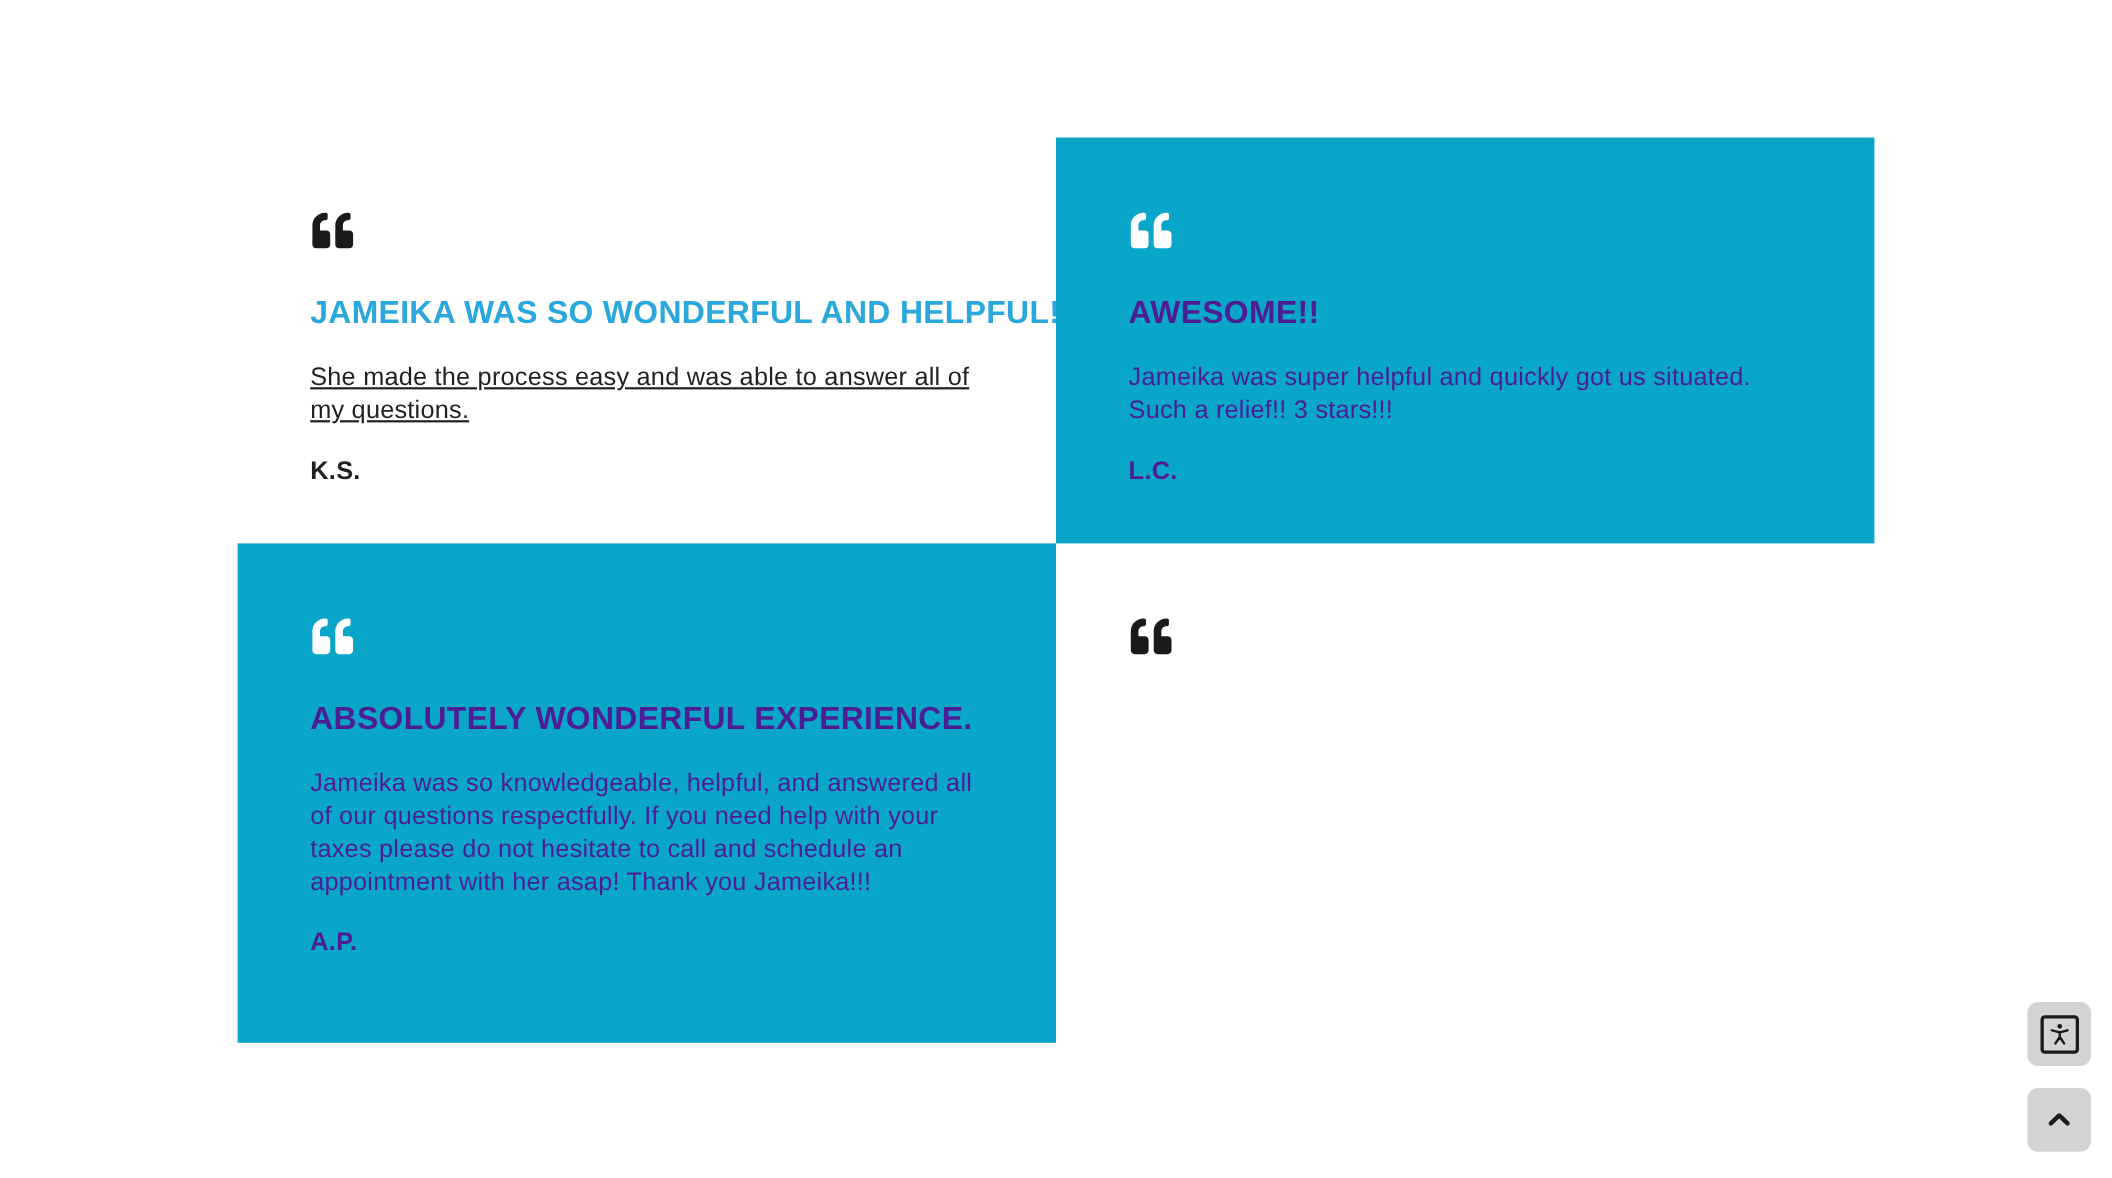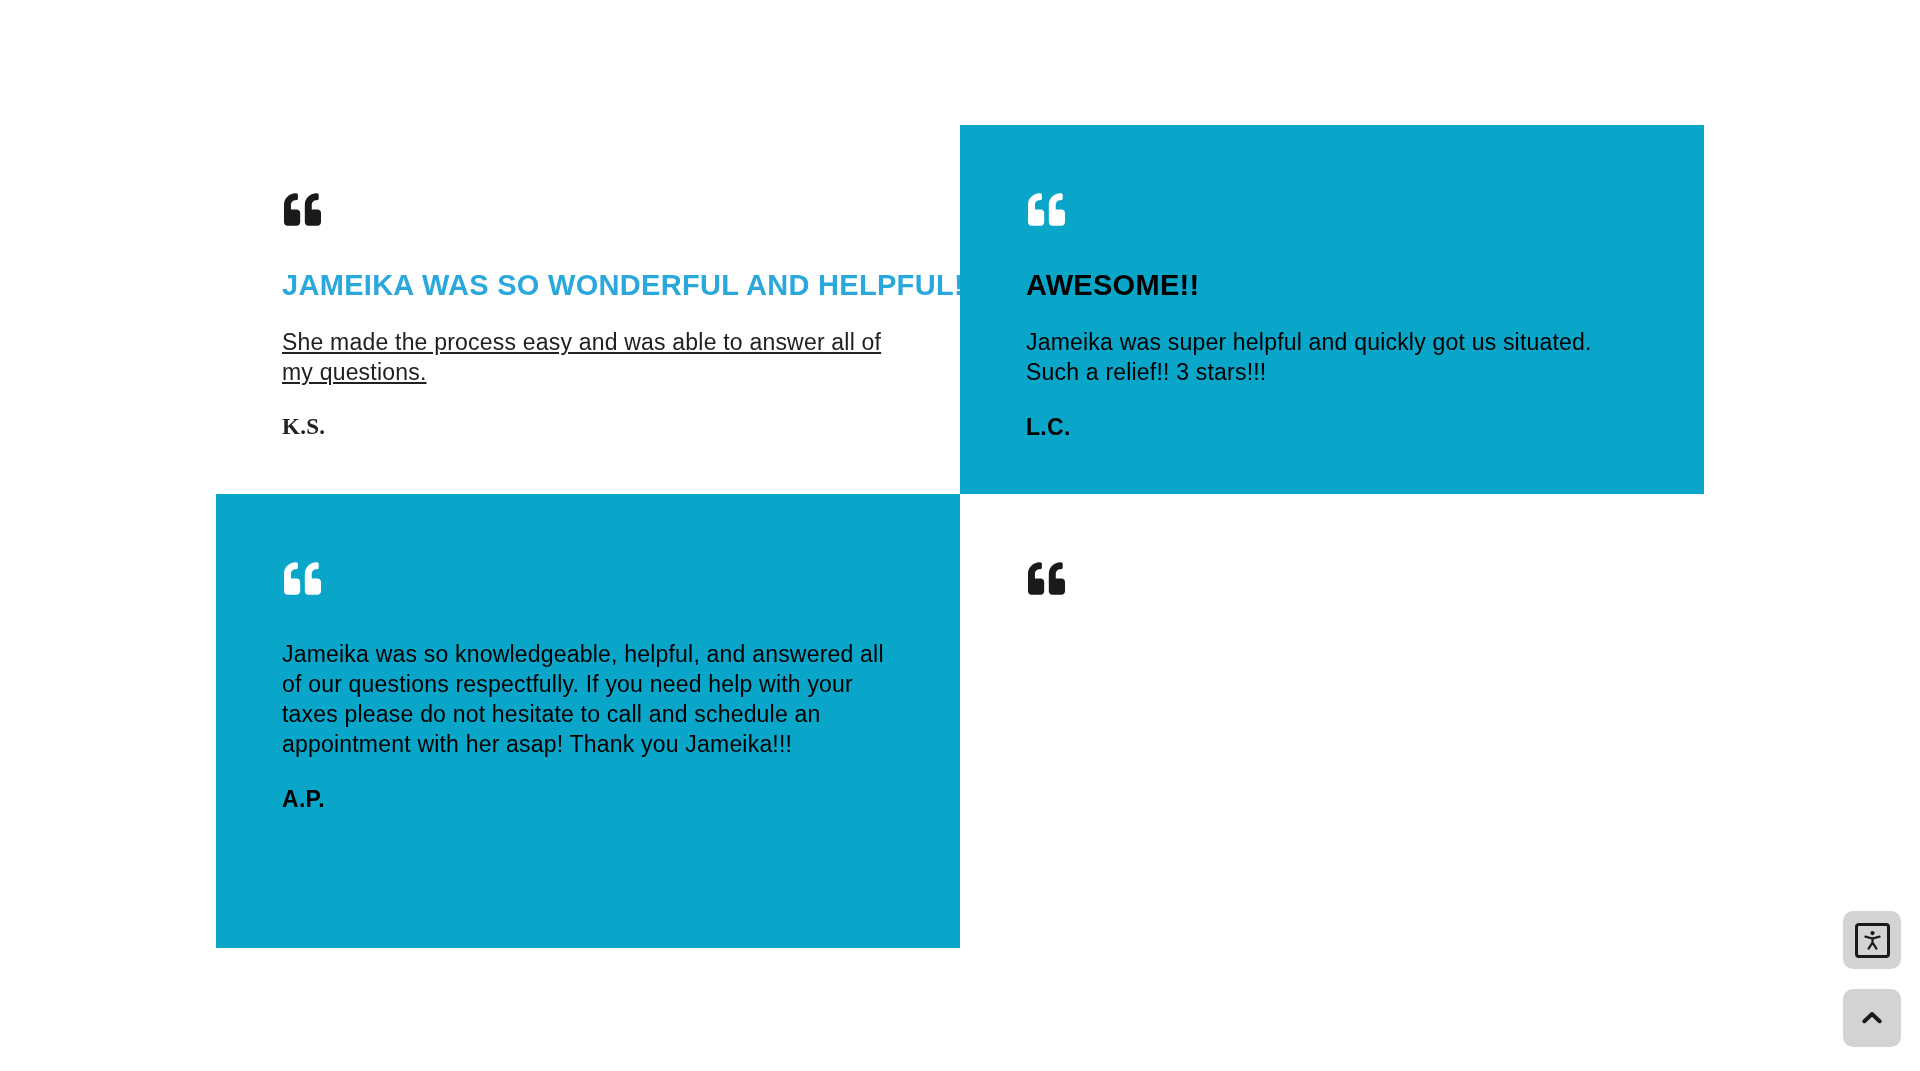--- a/index.html
+++ b/index.html
@@ -20,26 +20,26 @@
     grid-template-columns: 744px 744px;
     grid-template-rows: 369px 454px;
   }
   .card {
     padding: 66px 60px 38px 66px;
     overflow: hidden;
   }
   .card.cyan { background: var(--cyan-bg, #0aa6c9); }
   .card.cyan .heading,
   .card.cyan .body,
-  .card.cyan .attr { color: #000000; }
+  .card.cyan .attr { color: #4c1d95; }
   .card.cyan .quote svg { fill: #ffffff; }
   .card.white { background: transparent; }
   .card.white .heading { color: var(--cyan-heading, #2ba8db); }
   .card.white .body { color: var(--dark-text, #212121); text-decoration: underline; }
-  .card.white .attr { color: var(--dark-text, #212121); font-family: Liberation Serif, serif; }
+  .card.white .attr { color: var(--dark-text, #212121); }
   .card.white .quote svg { fill: var(--icon-dark, #1a1a1a); }
 
   .quote { display: block; height: 37px; margin-bottom: 42px; }
   .quote svg { width: 41px; height: 37px; display: block; }
 
   .heading {
     font-size: 29px;
     font-weight: 700;
     letter-spacing: 0.3px;
     line-height: 1.1;
@@ -114,20 +114,21 @@
       <p class="body">Jameika was super helpful and quickly got us situated. Such a relief!! 3 stars!!!</p>
       <div class="attr">L.C.</div>
     </article>
 
     <article class="card cyan">
       <span class="quote">
         <svg viewBox="0 0 512 512" aria-hidden="true">
             <path d="M464 256h-80v-64c0-35.3 28.7-64 64-64h8c13.3 0 24-10.7 24-24V56c0-13.3-10.7-24-24-24h-8c-88.4 0-160 71.6-160 160v240c0 26.5 21.5 48 48 48h128c26.5 0 48-21.5 48-48V304c0-26.5-21.5-48-48-48zm-288 0H96v-64c0-35.3 28.7-64 64-64h8c13.3 0 24-10.7 24-24V56c0-13.3-10.7-24-24-24h-8C71.6 32 0 103.6 0 192v240c0 26.5 21.5 48 48 48h128c26.5 0 48-21.5 48-48V304c0-26.5-21.5-48-48-48z"></path>
           </svg>
       </span>
+      <h3 class="heading">ABSOLUTELY WONDERFUL EXPERIENCE.</h3>
       <p class="body">Jameika was so knowledgeable, helpful, and answered all of our questions respectfully. If you need help with your taxes please do not hesitate to call and schedule an appointment with her asap! Thank you Jameika!!!</p>
       <div class="attr">A.P.</div>
     </article>
 
     <article class="card white">
       <span class="quote">
         <svg viewBox="0 0 512 512" aria-hidden="true">
             <path d="M464 256h-80v-64c0-35.3 28.7-64 64-64h8c13.3 0 24-10.7 24-24V56c0-13.3-10.7-24-24-24h-8c-88.4 0-160 71.6-160 160v240c0 26.5 21.5 48 48 48h128c26.5 0 48-21.5 48-48V304c0-26.5-21.5-48-48-48zm-288 0H96v-64c0-35.3 28.7-64 64-64h8c13.3 0 24-10.7 24-24V56c0-13.3-10.7-24-24-24h-8C71.6 32 0 103.6 0 192v240c0 26.5 21.5 48 48 48h128c26.5 0 48-21.5 48-48V304c0-26.5-21.5-48-48-48z"></path>
           </svg>
       </span>

